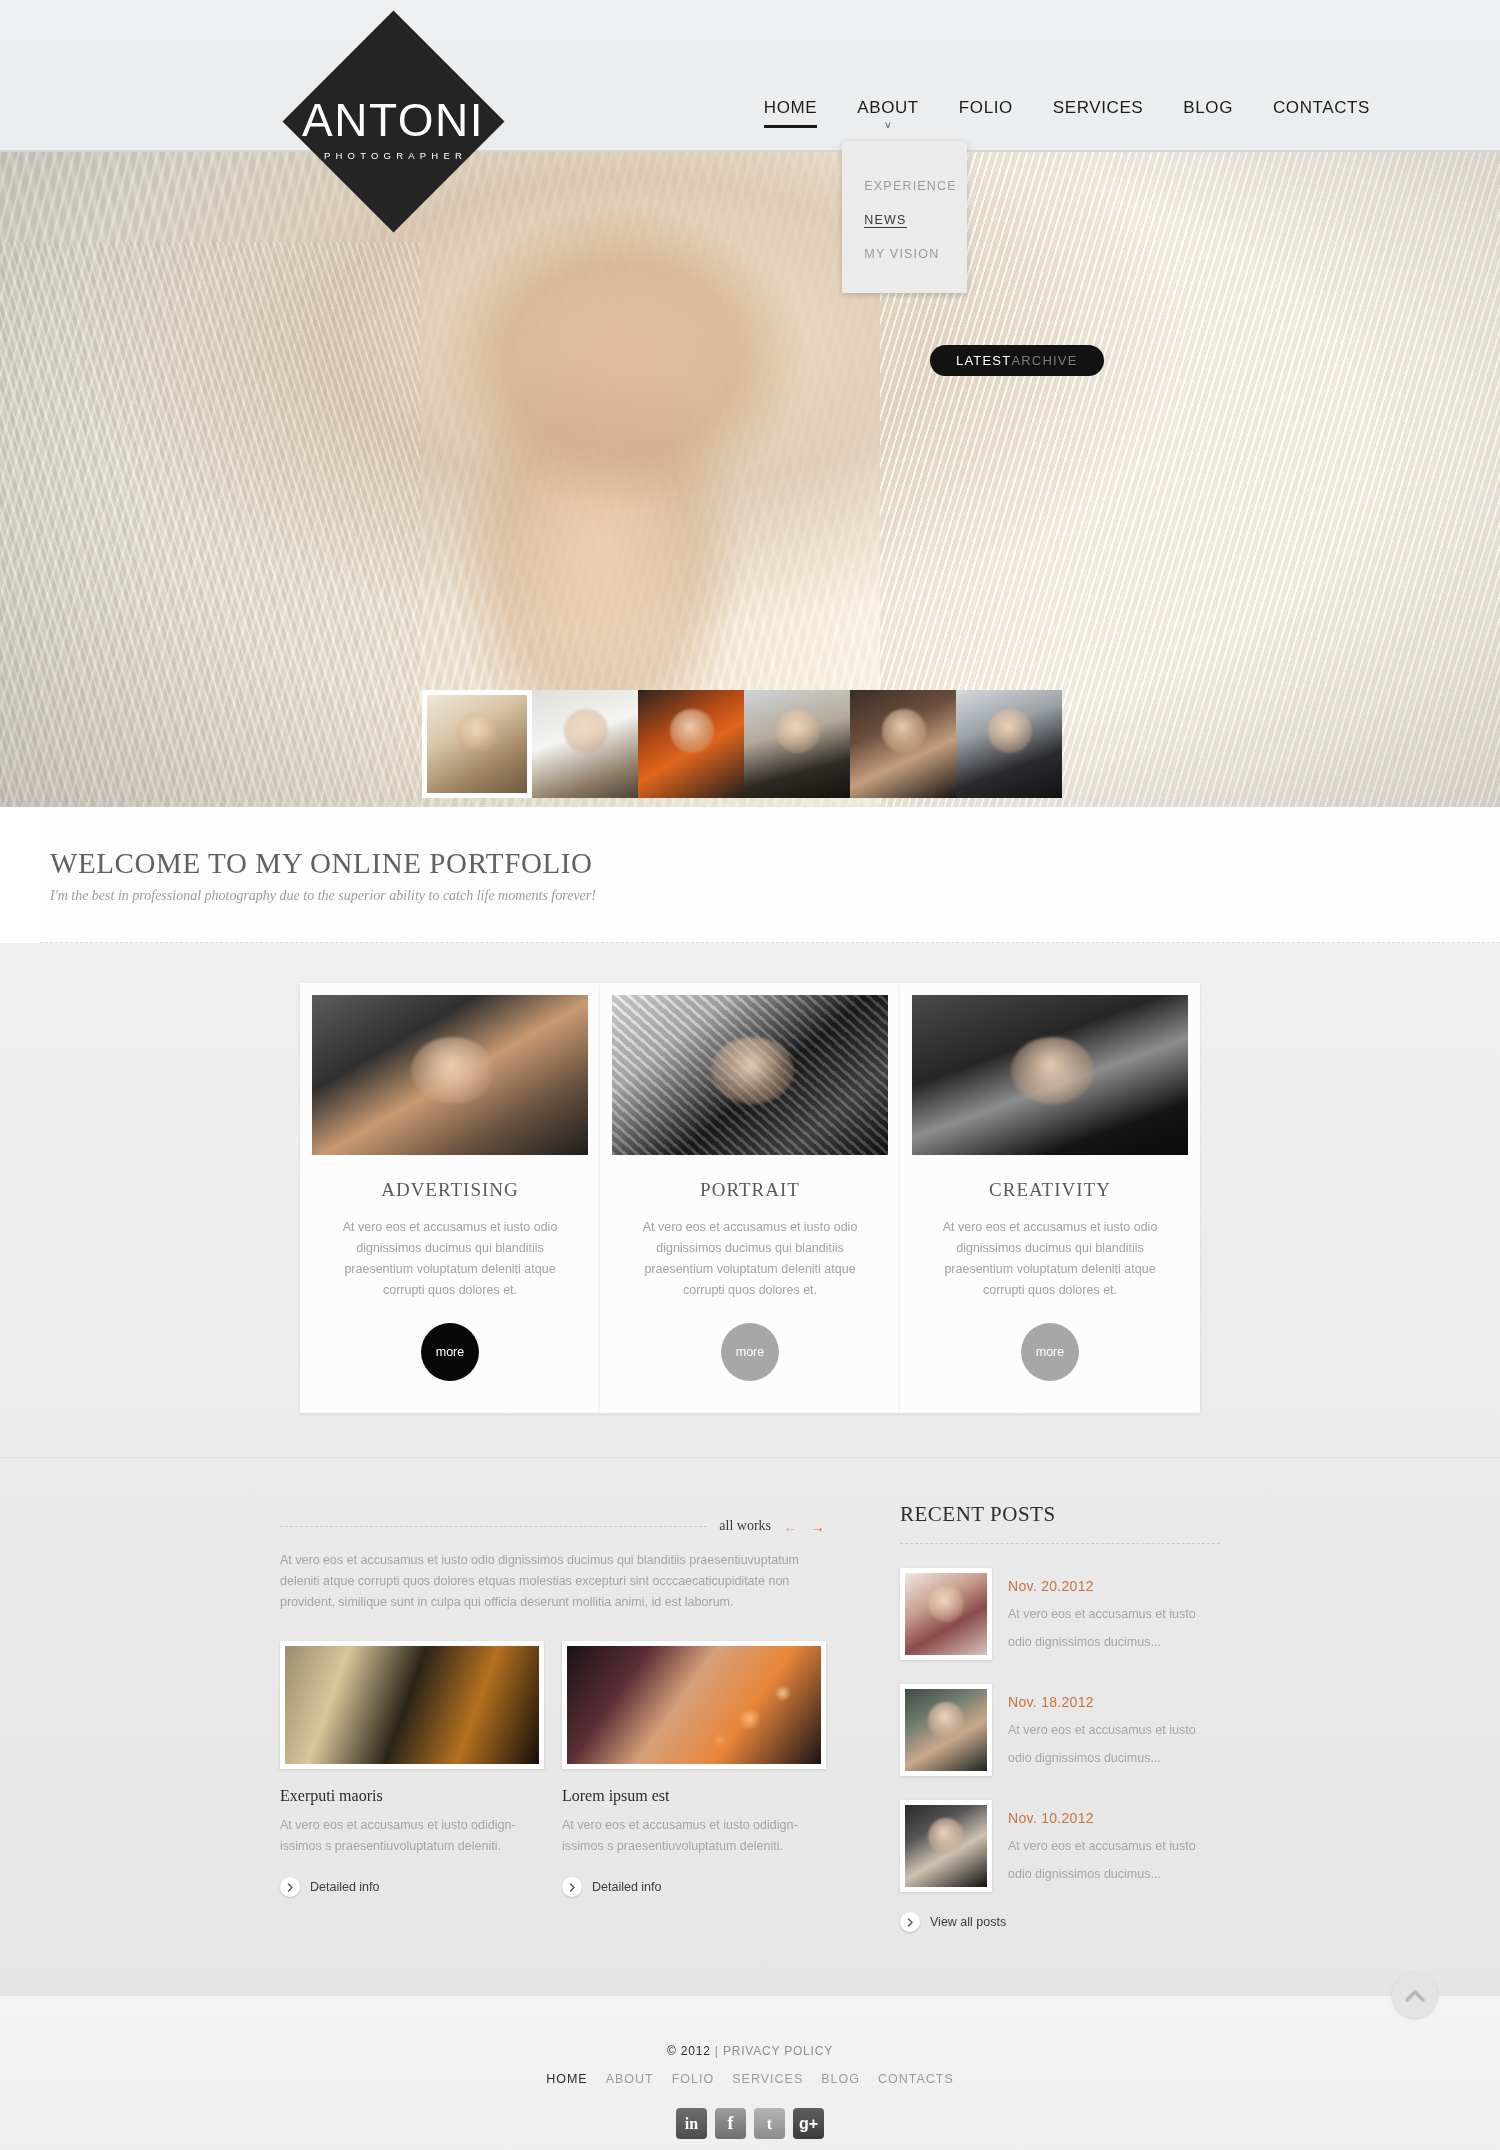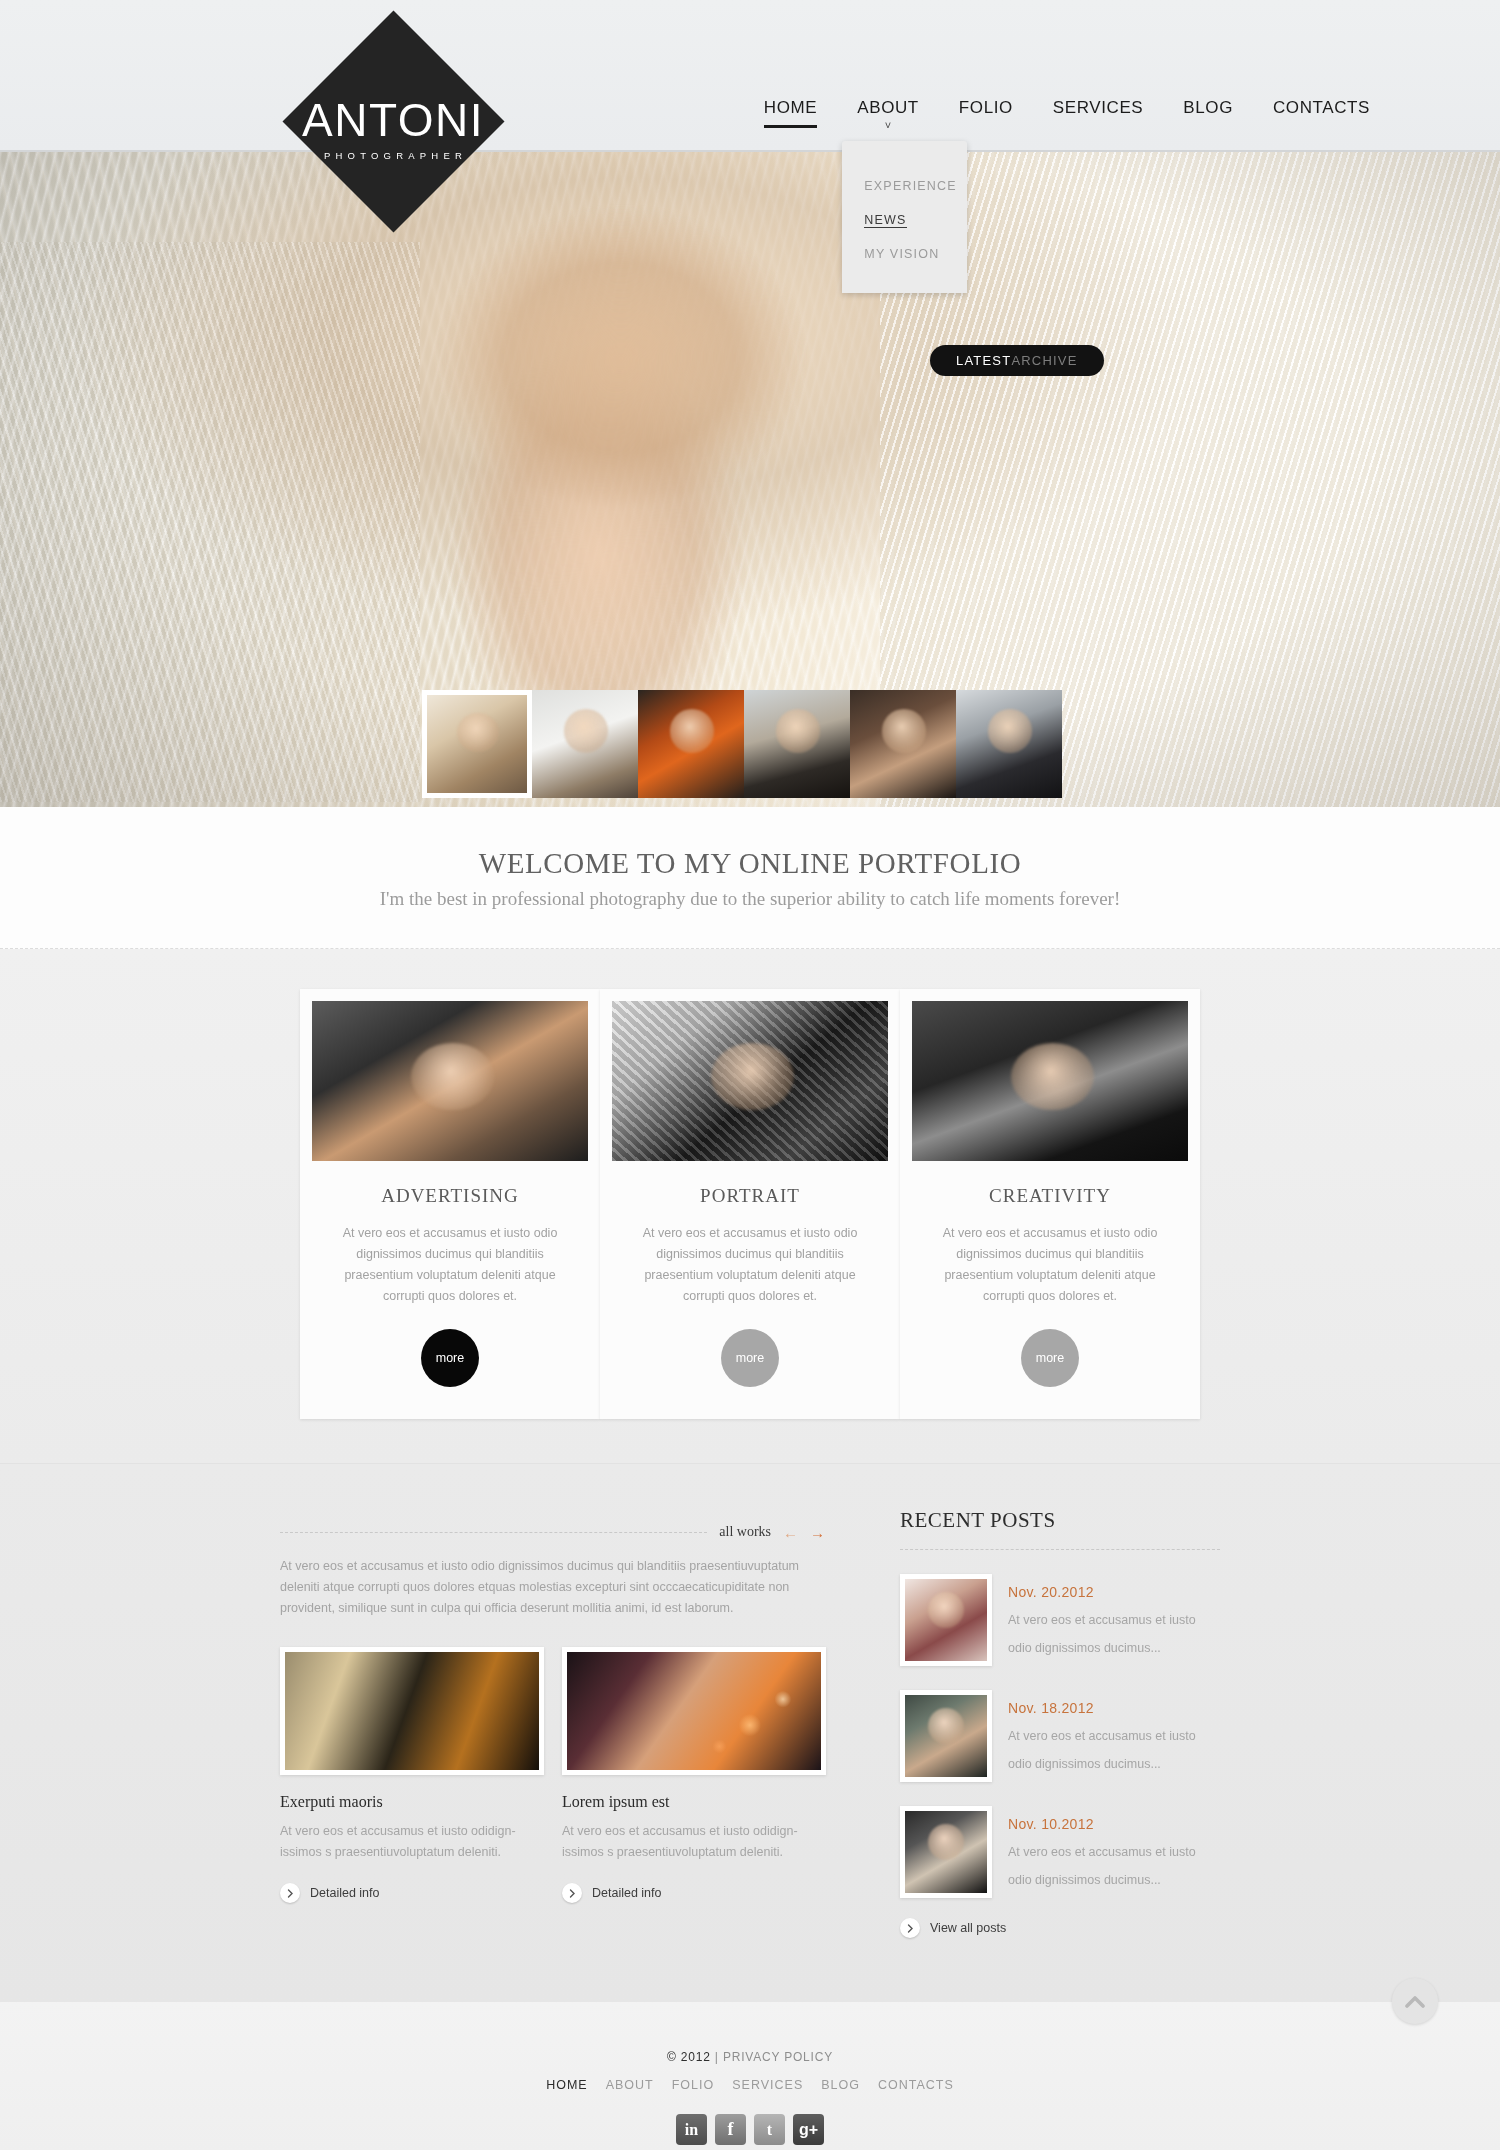--- a/index.html
+++ b/index.html
@@ -221,34 +221,35 @@
     left: 30%; top: 18%;
     width: 42%; height: 40%;
     border-radius: 50%;
     background: radial-gradient(circle at 45% 40%, rgba(241,214,186,.92), rgba(206,170,136,.45) 65%, rgba(180,145,110,0) 100%);
     filter: blur(1px);
   }
 
   
   .welcome {
     background: #fdfdfd;
-    padding: 40px 0 38px;
-    text-align: center;
+    padding: 40px 10px 38px;
     border-bottom: 1px dashed #dcdcdc;
+    margin-left: 40px;
   }
   .welcome h1 {
     font-family: "Liberation Serif", serif;
     font-size: 29px;
     font-weight: normal;
     color: #616161;
     letter-spacing: .6px;
   }
   .welcome p {
     font-family: "Liberation Serif", serif;
-    font-size: 19px;
+    font-style: italic;
+    font-size: 14px;
     color: #9c9c9c;
     margin-top: 8px;
   }
 
   
   .services {
     background: #efefef;
     background-image: linear-gradient(to bottom, #f0f0f0, #ebebeb);
     padding: 40px 0 44px;
     border-bottom: 1px solid #e2e2e2;

